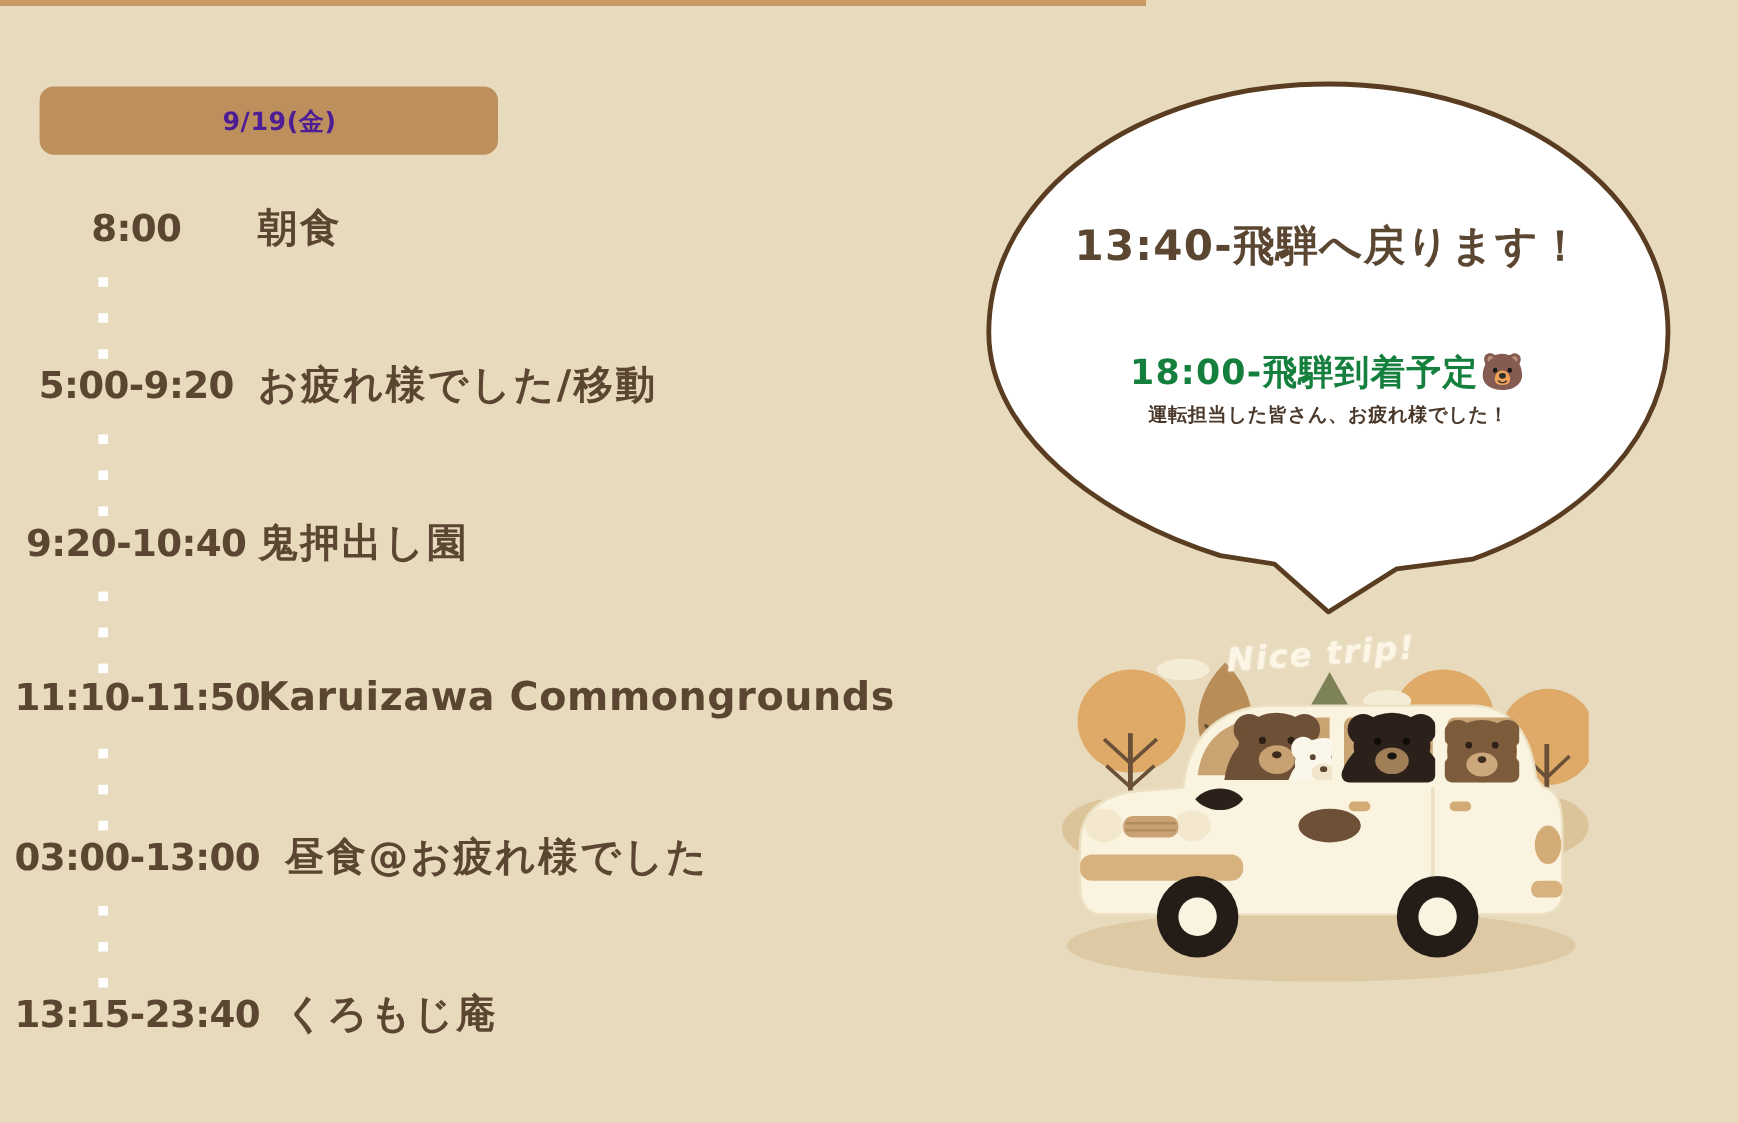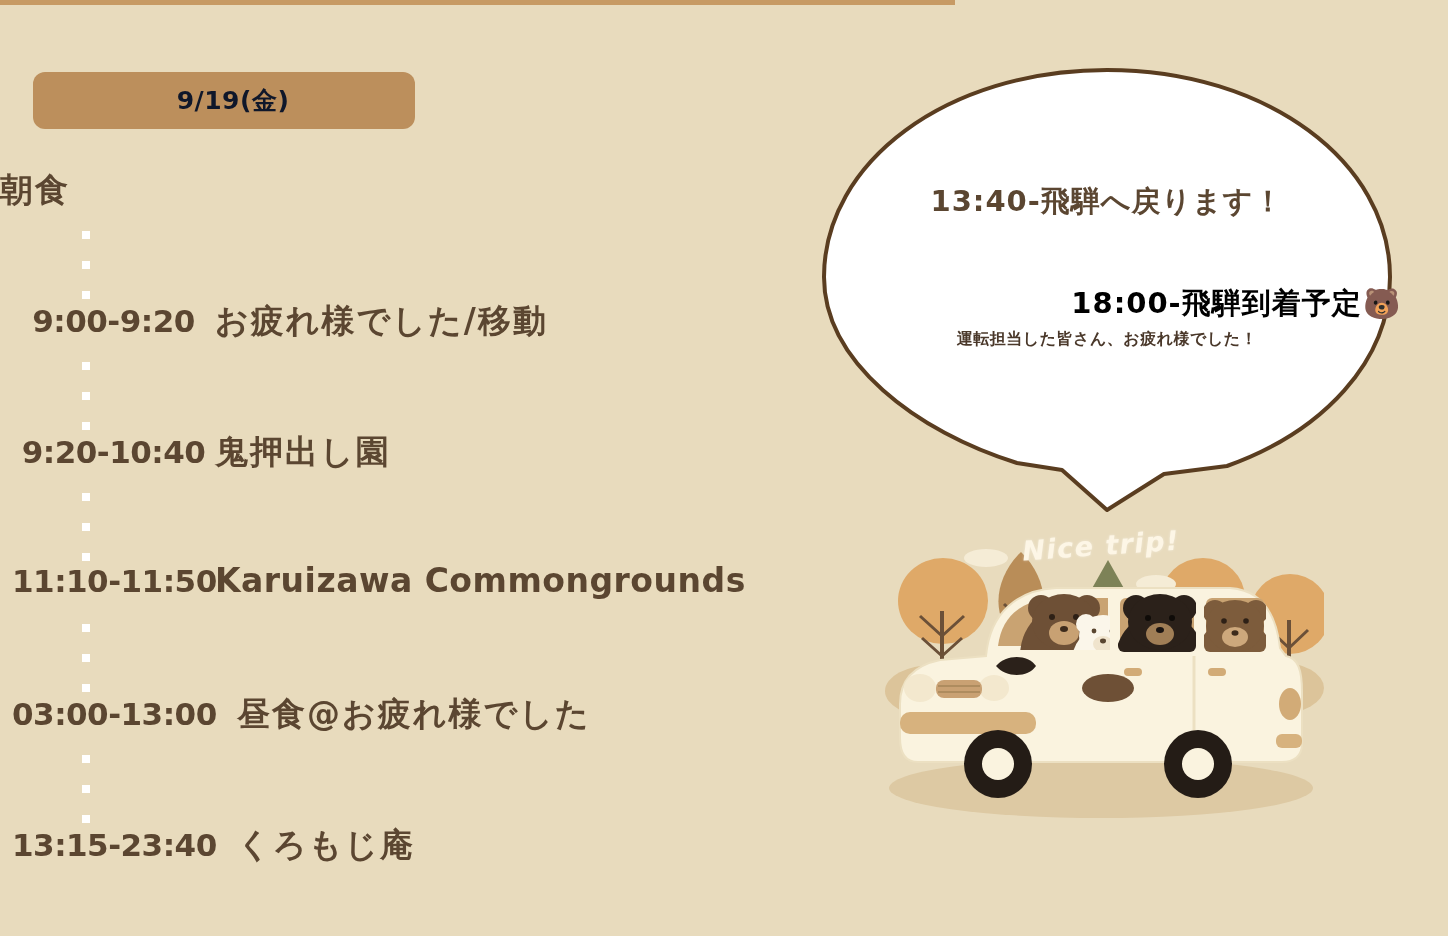--- a/index.html
+++ b/index.html
@@ -41,22 +41,22 @@
     height: 57px;
     background: #bc8f5c;
     border-radius: 12px;
     display: flex;
     align-items: center;
     justify-content: center;
     box-sizing: border-box;
     padding-left: 18px;
   }
   .date-badge-text {
-    color: #0f172a;
-    font-size: 25px;
+    color: #4c1d95;
+    font-size: 21px;
     font-weight: bold;
     letter-spacing: 0.5px;
   }
 
   .timeline {
     position: absolute;
     left: 0;
     top: 168px;
     width: 830px;
   }
@@ -123,33 +123,33 @@
   }
   .bubble-content {
     position: absolute;
     left: 0;
     top: 120px;
     width: 590px;
     text-align: center;
   }
   .bubble-line1 {
     color: #5b4631;
-    font-size: 29px;
+    font-size: 35px;
     font-weight: bold;
     letter-spacing: 1px;
     margin-bottom: 62px;
   }
   .bubble-line2 {
-    color: #000000;
+    color: #15803d;
     font-size: 29px;
     font-weight: bold;
     letter-spacing: 1px;
     display: flex;
     align-items: center;
-    justify-content: flex-end;
+    justify-content: center;
     gap: 2px;
   }
   .bubble-line2 .emoji {
     font-size: 30px;
     line-height: 1;
   }
   .bubble-line3 {
     color: #4a382a;
     font-size: 16px;
     font-weight: bold;
@@ -192,31 +192,32 @@
 
 <div class="schedule">
 
   <div class="date-badge">
     <span class="date-badge-text">9/19(金)</span>
   </div>
 
   <div class="timeline">
 
     <div class="row">
+      <div class="time">8:00</div>
       <div class="activity jp">朝食</div>
     </div>
 
     <div class="connector">
       <div class="dot"></div>
       <div class="dot"></div>
       <div class="dot"></div>
     </div>
 
     <div class="row">
-      <div class="time">9:00-9:20</div>
+      <div class="time">5:00-9:20</div>
       <div class="activity jp">お疲れ様でした/移動</div>
     </div>
 
     <div class="connector">
       <div class="dot"></div>
       <div class="dot"></div>
       <div class="dot"></div>
     </div>
 
     <div class="row">

